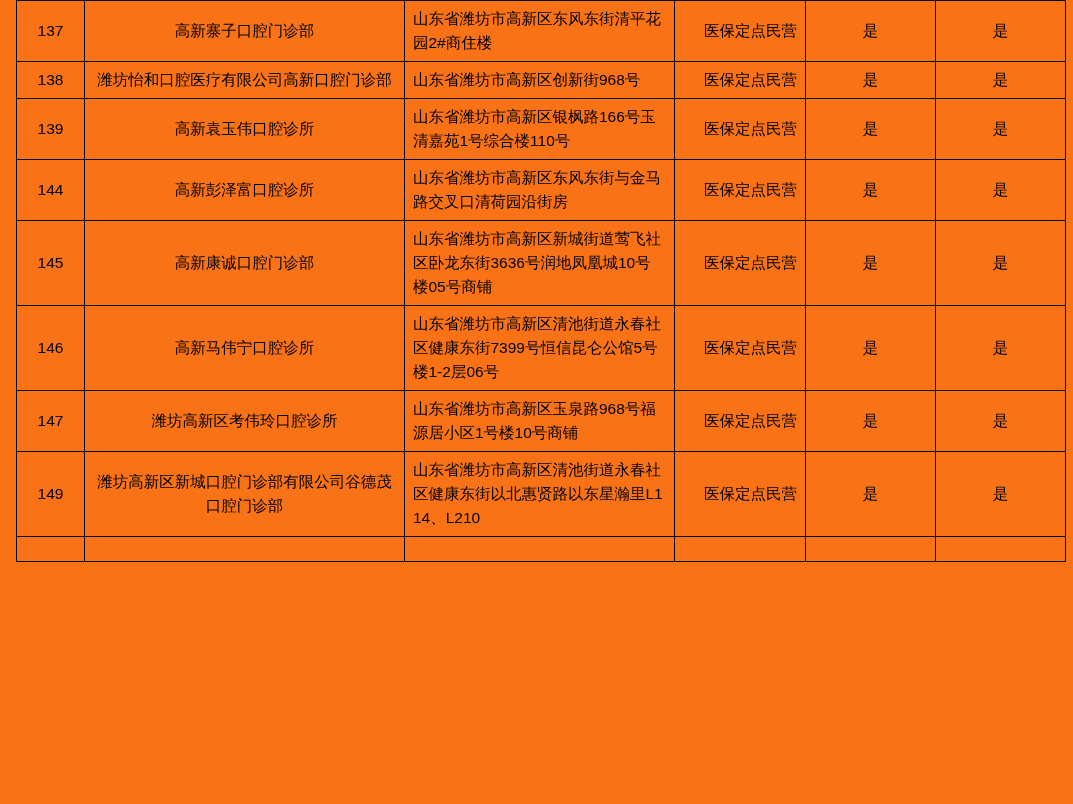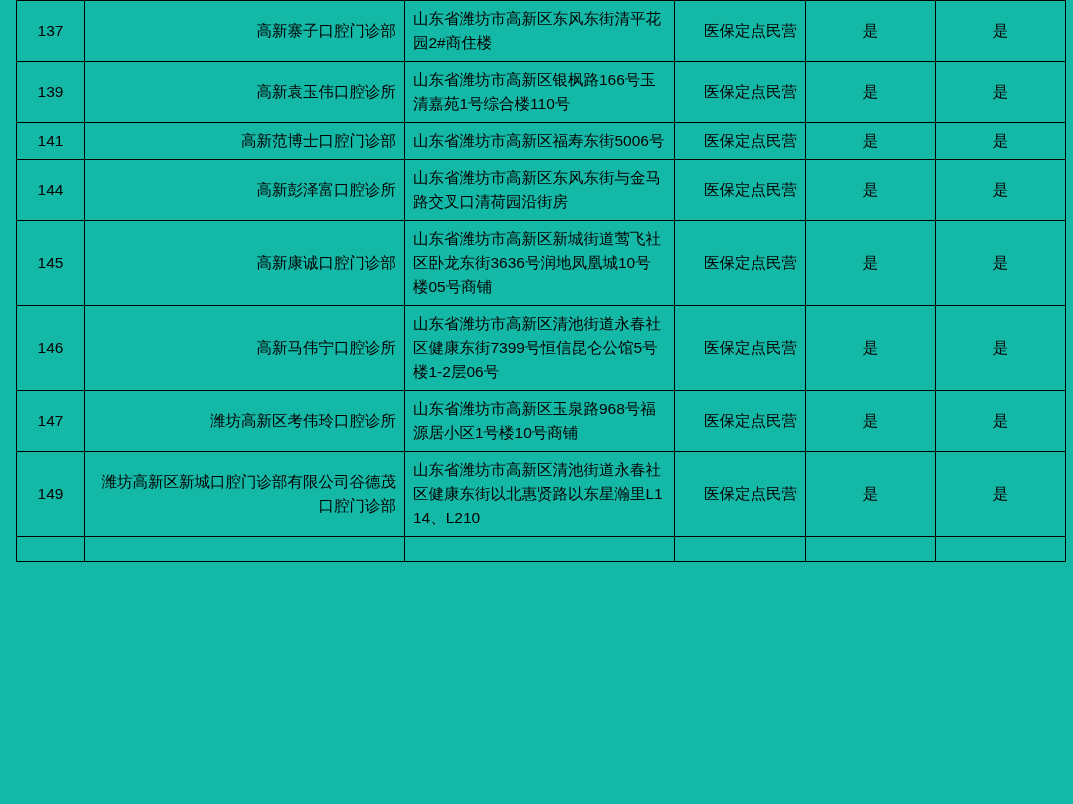--- a/index.html
+++ b/index.html
@@ -9,21 +9,21 @@
   }
   body {
     font-family: "Liberation Sans", "DejaVu Sans", sans-serif;
     color: #000000;
   }
   .page {
     width: 1073px;
     height: 804px;
     position: relative;
     overflow: hidden;
-    background: #14b8a6;
+    background: #f97316;
   }
   table.reg-table {
     border-collapse: collapse;
     table-layout: fixed;
     width: 1049px;
     margin-left: 16px;
     margin-top: 0px;
   }
   table.reg-table td {
     border: 1px solid #000000;
@@ -37,21 +37,21 @@
   col.c-name  { width: 320px; }
   col.c-addr  { width: 270px; }
   col.c-type  { width: 131px; }
   col.c-f1    { width: 130px; }
   col.c-f2    { width: 130px; }
 
   td.idx {
     text-align: center;
   }
   td.name {
-    text-align: right;
+    text-align: center;
     padding-left: 14px;
   }
   td.addr {
     text-align: left;
     padding-left: 9px;
   }
   td.type {
     text-align: right;
   }
   td.flag {
@@ -78,31 +78,31 @@
     <tbody>
       <tr>
         <td class="idx">137</td>
         <td class="name">高新寨子口腔门诊部</td>
         <td class="addr">山东省潍坊市高新区东风东街清平花园2#商住楼</td>
         <td class="type">医保定点民营</td>
         <td class="flag">是</td>
         <td class="flag">是</td>
       </tr>
       <tr>
-        <td class="idx">139</td>
-        <td class="name">高新袁玉伟口腔诊所</td>
-        <td class="addr">山东省潍坊市高新区银枫路166号玉清嘉苑1号综合楼110号</td>
+        <td class="idx">138</td>
+        <td class="name">潍坊怡和口腔医疗有限公司高新口腔门诊部</td>
+        <td class="addr">山东省潍坊市高新区创新街968号</td>
         <td class="type">医保定点民营</td>
         <td class="flag">是</td>
         <td class="flag">是</td>
       </tr>
       <tr>
-        <td class="idx">141</td>
-        <td class="name">高新范博士口腔门诊部</td>
-        <td class="addr">山东省潍坊市高新区福寿东街5006号</td>
+        <td class="idx">139</td>
+        <td class="name">高新袁玉伟口腔诊所</td>
+        <td class="addr">山东省潍坊市高新区银枫路166号玉清嘉苑1号综合楼110号</td>
         <td class="type">医保定点民营</td>
         <td class="flag">是</td>
         <td class="flag">是</td>
       </tr>
       <tr>
         <td class="idx">144</td>
         <td class="name">高新彭泽富口腔诊所</td>
         <td class="addr">山东省潍坊市高新区东风东街与金马路交叉口清荷园沿街房</td>
         <td class="type">医保定点民营</td>
         <td class="flag">是</td>

